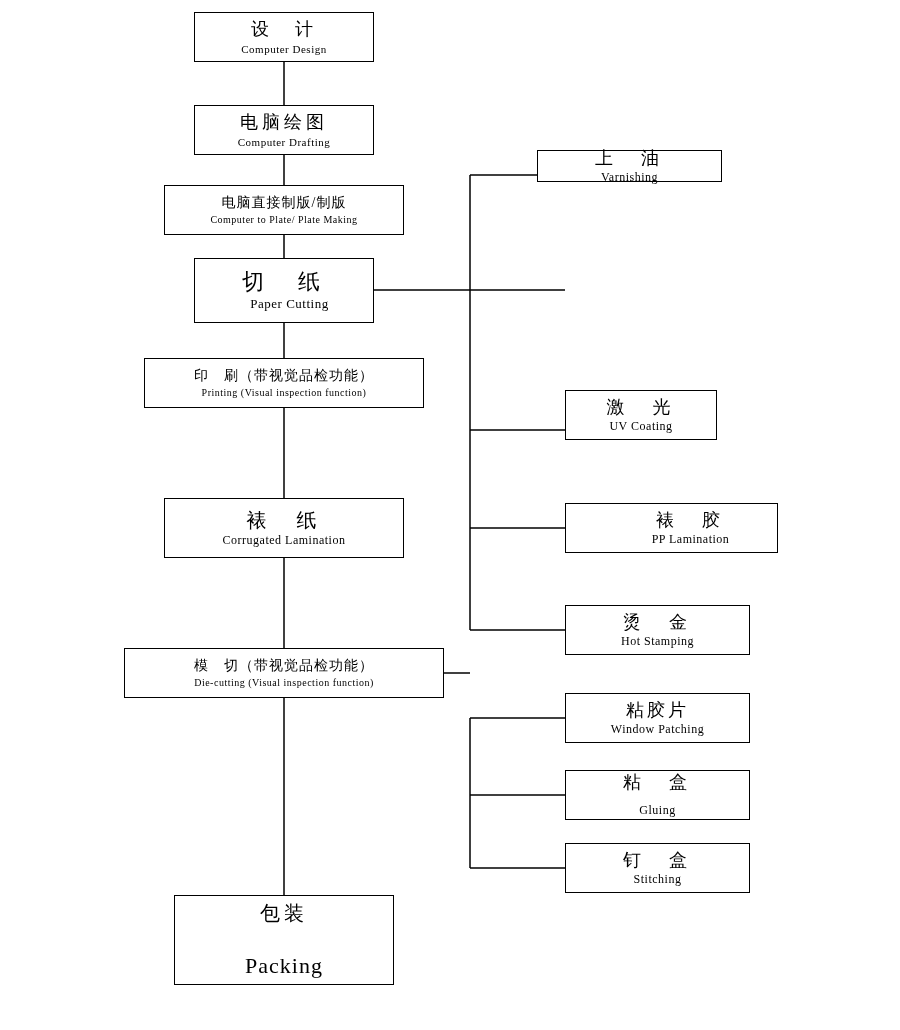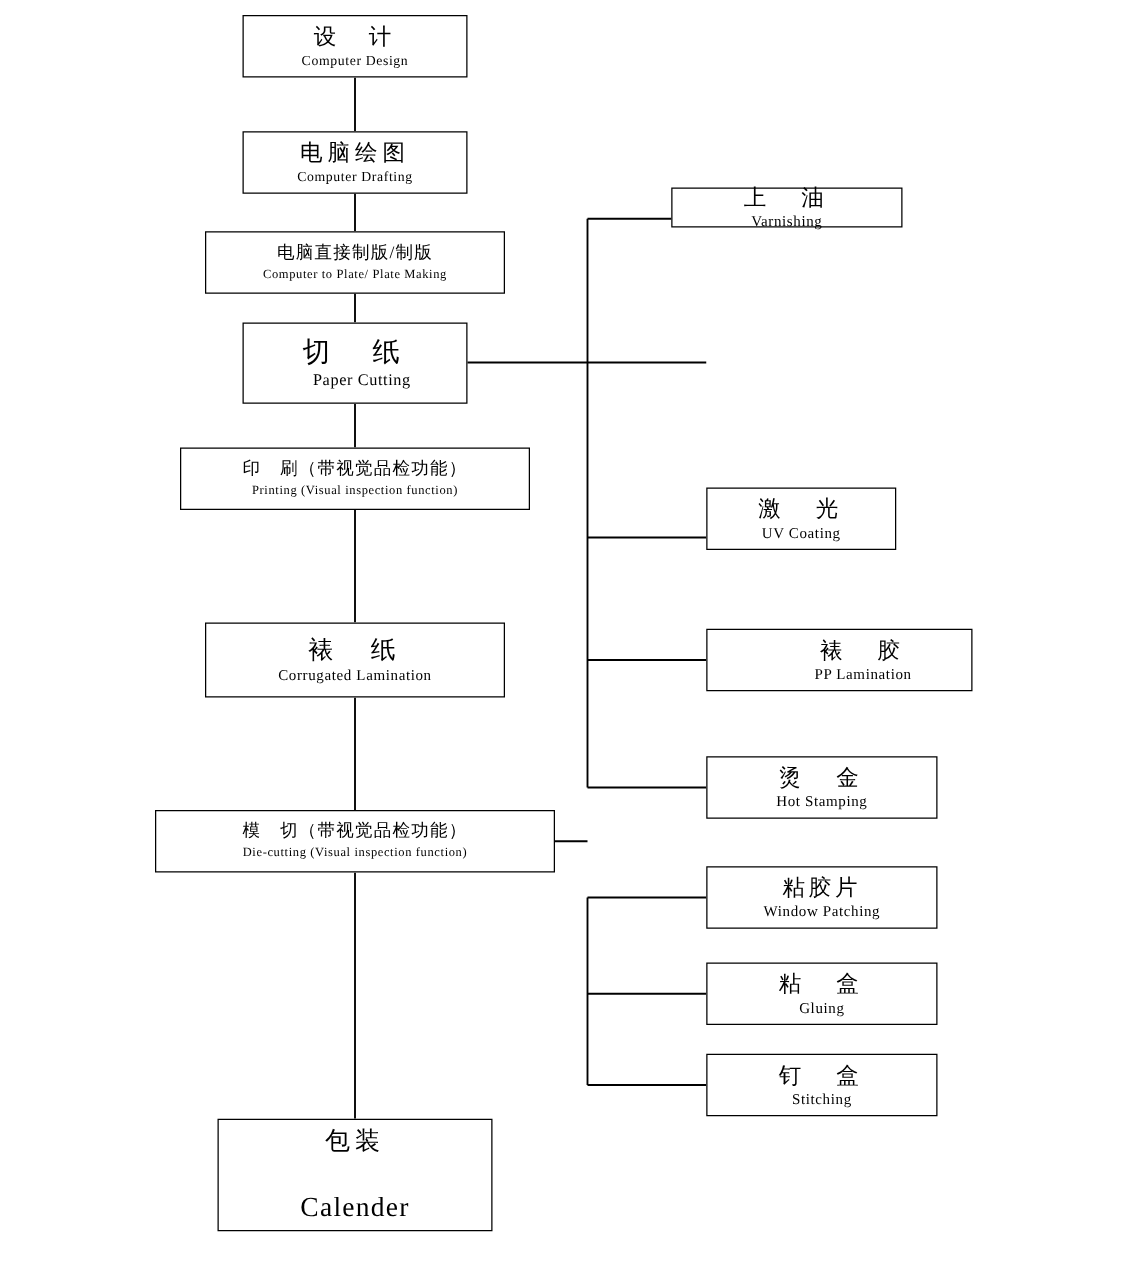--- a/index.html
+++ b/index.html
@@ -125,21 +125,21 @@
     <span class="en" style="font-size:12px;">Corrugated Lamination</span>
   </div>
 
   <div class="node" style="left:124px; top:648px; width:320px; height:50px;">
     <span class="zh" style="font-size:14px; letter-spacing:1px;">模　切（带视觉品检功能）</span>
     <span class="en" style="font-size:10px;">Die-cutting (Visual inspection function)</span>
   </div>
 
   <div class="node" style="left:174px; top:895px; width:220px; height:90px;gap:26px;">
     <span class="zh" style="font-size:20px; letter-spacing:4px;">包装</span>
-    <span class="en node-lg" style="font-size:22px; font-family: serif; letter-spacing:1px;">Calender</span>
+    <span class="en node-lg" style="font-size:22px; font-family: serif; letter-spacing:1px;">Packing</span>
   </div>
 
   <div class="node" style="left:537px; top:150px; width:185px; height:32px;">
     <span class="zh" style="font-size:18px; letter-spacing:5px;">上　油</span>
     <span class="en" style="font-size:12px;">Varnishing</span>
   </div>
 
 
   <div class="node" style="left:565px; top:390px; width:152px; height:50px;">
     <span class="zh" style="font-size:18px; letter-spacing:5px;">激　光</span>
@@ -154,21 +154,21 @@
   <div class="node" style="left:565px; top:605px; width:185px; height:50px;">
     <span class="zh" style="font-size:18px; letter-spacing:5px;">烫　金</span>
     <span class="en" style="font-size:12px;">Hot Stamping</span>
   </div>
 
   <div class="node" style="left:565px; top:693px; width:185px; height:50px;">
     <span class="zh" style="font-size:18px; letter-spacing:3px;">粘胶片</span>
     <span class="en" style="font-size:12px;">Window Patching</span>
   </div>
 
-  <div class="node" style="left:565px; top:770px; width:185px; height:50px;">
+  <div class="node" style="left:565px; top:770px; width:185px; height:50px;justify-content:space-between;">
     <span class="zh" style="font-size:18px; letter-spacing:5px;">粘　盒</span>
     <span class="en" style="font-size:12px;">Gluing</span>
   </div>
 
   <div class="node" style="left:565px; top:843px; width:185px; height:50px;">
     <span class="zh" style="font-size:18px; letter-spacing:5px;">钉　盒</span>
     <span class="en" style="font-size:12px;">Stitching</span>
   </div>
 
 </div>

